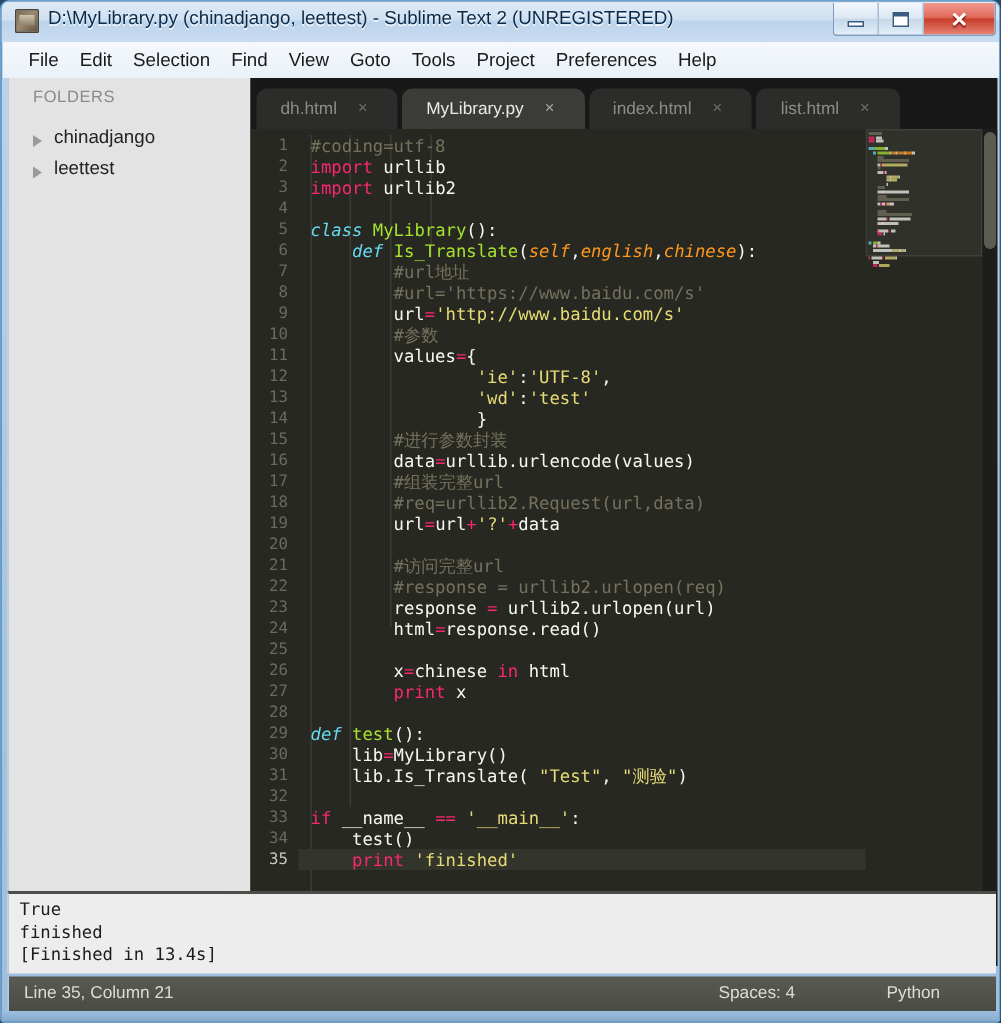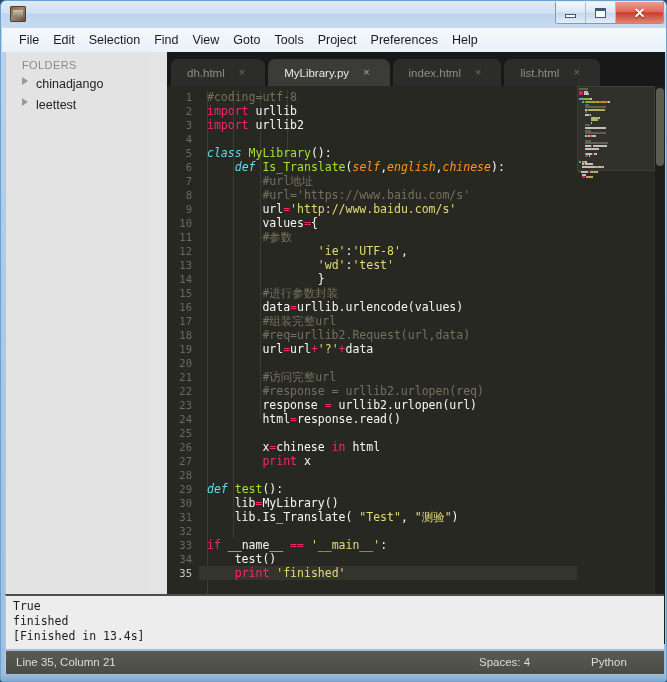--- a/index.html
+++ b/index.html
@@ -131,21 +131,21 @@
   .folders-header {
     font-size: 11px;
     color: #8a8a8a;
     letter-spacing: 0.4px;
     padding-left: 16px;
     padding-bottom: 6px;
     font-family: "Liberation Sans", sans-serif;
   }
   .folder-row {
     display: flex;
-    align-items: flex-start;
+    align-items: flex-end;
     height: 21px;
     padding-left: 16px;
     font-size: 12.5px;
     color: #232323;
   }
   .tri {
     width: 0; height: 0;
     border-left: 6px solid #9a9a9a;
     border-top: 4.5px solid transparent;
     border-bottom: 4.5px solid transparent;
@@ -347,20 +347,21 @@
     background: linear-gradient(to bottom, #9dbedd, #86a9cc);
   }
 </style>
 </head>
 <body>
 
 <div id="app">
 
   <div class="titlebar">
     <div class="titlebar-icon"></div>
+    <div class="titlebar-text">D:\MyLibrary.py (chinadjango, leettest) - Sublime Text 2 (UNREGISTERED)</div>
     <div class="wincontrols">
       <div class="wcbtn">
         <div class="wc-min"></div>
       </div>
       <div class="wcbtn">
         <div class="wc-max"></div>
       </div>
       <div class="wcbtn close">
         <div class="wc-close">✕</div>
       </div>
@@ -459,22 +460,22 @@
           <div class="ig4"></div>
         <div class="cl"><span class="c-comment">#coding=utf-8</span></div>
             <div class="cl"><span class="c-kw">import</span><span class="c-plain"> urllib</span></div>
             <div class="cl"><span class="c-kw">import</span><span class="c-plain"> urllib2</span></div>
             <div class="cl">&nbsp;</div>
             <div class="cl"><span class="c-kw2">class</span><span class="c-plain"> </span><span class="c-fn">MyLibrary</span><span class="c-plain">():</span></div>
             <div class="cl"><span class="c-plain">    </span><span class="c-kw2">def</span><span class="c-plain"> </span><span class="c-fn">Is_Translate</span><span class="c-plain">(</span><span class="c-param">self</span><span class="c-plain">,</span><span class="c-param">english</span><span class="c-plain">,</span><span class="c-param">chinese</span><span class="c-plain">):</span></div>
             <div class="cl"><span class="c-comment">        #url地址</span></div>
             <div class="cl"><span class="c-comment">        #url='https://www.baidu.com/s'</span></div>
             <div class="cl"><span class="c-plain">        url</span><span class="c-op">=</span><span class="c-str">'http://www.baidu.com/s'</span></div>
+            <div class="cl"><span class="c-comment">        #参数</span></div>
             <div class="cl"><span class="c-plain">        values</span><span class="c-op">=</span><span class="c-plain">{</span></div>
-            <div class="cl"><span class="c-comment">        #参数</span></div>
             <div class="cl"><span class="c-plain">                </span><span class="c-str">'ie'</span><span class="c-plain">:</span><span class="c-str">'UTF-8'</span><span class="c-plain">,</span></div>
             <div class="cl"><span class="c-plain">                </span><span class="c-str">'wd'</span><span class="c-plain">:</span><span class="c-str">'test'</span></div>
             <div class="cl"><span class="c-plain">                }</span></div>
             <div class="cl"><span class="c-comment">        #进行参数封装</span></div>
             <div class="cl"><span class="c-plain">        data</span><span class="c-op">=</span><span class="c-plain">urllib.urlencode(values)</span></div>
             <div class="cl"><span class="c-comment">        #组装完整url</span></div>
             <div class="cl"><span class="c-comment">        #req=urllib2.Request(url,data)</span></div>
             <div class="cl"><span class="c-plain">        url</span><span class="c-op">=</span><span class="c-plain">url</span><span class="c-op">+</span><span class="c-str">'?'</span><span class="c-op">+</span><span class="c-plain">data</span></div>
             <div class="cl">&nbsp;</div>
             <div class="cl"><span class="c-comment">        #访问完整url</span></div>

